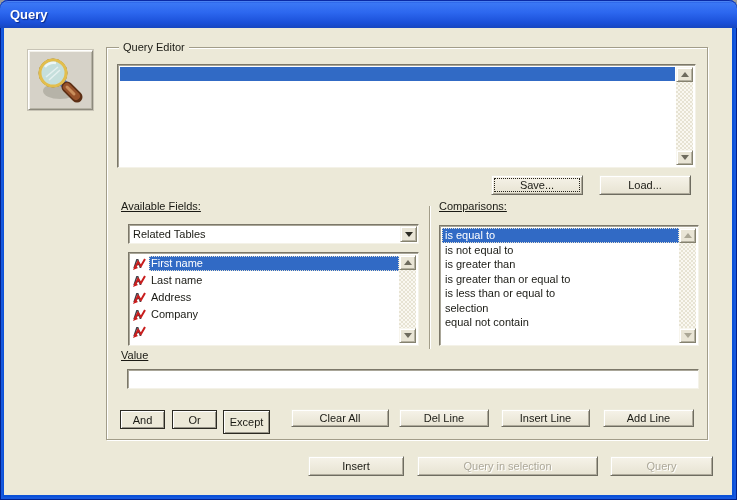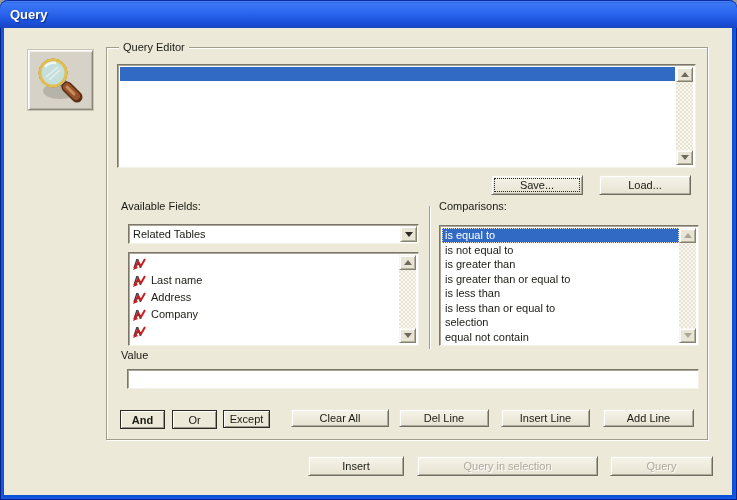--- a/index.html
+++ b/index.html
@@ -82,21 +82,21 @@
   }
   .btn.focus{outline:1px dotted #26241C;outline-offset:-4px;}
   .btn.disabled{color:#ACA899;text-shadow:1px 1px 0 #FFFFFF;}
   .opbtn{
     position:absolute;background:#ECE9D8;
     border:1px solid #2B2A22;
     box-shadow:inset 1px 1px 0 #FFFFFF, inset -1px -1px 0 #99968A;
     display:flex;align-items:center;justify-content:center;font-size:11px;
   }
 
-  .flabel{position:absolute;line-height:13px;}
+  .flabel{position:absolute;line-height:13px;text-decoration:underline;}
 
   
   .combo{position:absolute;left:21px;top:176px;width:291px;height:20px;}
   .combo-text{position:absolute;left:4px;top:3px;right:22px;line-height:13px;}
   .combo-btn{position:absolute;top:1px;right:1px;bottom:1px;width:17px;background:#E9E5D6;
     border:1px solid;border-color:#F8F6EE #85826F #85826F #F8F6EE;
     box-shadow:inset 1px 1px 0 #FFF, inset -1px -1px 0 #B4B0A0;
     display:flex;align-items:center;justify-content:center;}
   .combo-btn .tri.down{border-top-color:#2B2A22;}
 
@@ -174,20 +174,21 @@
       </div>
 
       <div class="flist sunken">
         <div class="frows">
           <div class="frow sel">
             <svg width="13" height="13" viewBox="0 0 13 13">
                 <text x="0" y="11" font-size="12" font-weight="bold" fill="#3F3F49">A</text>
                 <path d="M2 11 L5 5 L8 9 L12 2" stroke="#C81E1E" stroke-width="2" fill="none"></path>
                 <path d="M0 13 L5 11 L2 8 Z" fill="#C81E1E"></path>
               </svg>
+            <span class="flbl">First name</span>
           </div>
           <div class="frow">
             <svg width="13" height="13" viewBox="0 0 13 13">
                 <text x="0" y="11" font-size="12" font-weight="bold" fill="#3F3F49">A</text>
                 <path d="M2 11 L5 5 L8 9 L12 2" stroke="#C81E1E" stroke-width="2" fill="none"></path>
                 <path d="M0 13 L5 11 L2 8 Z" fill="#C81E1E"></path>
               </svg>
             <span class="flbl">Last name</span>
           </div>
           <div class="frow">
@@ -228,41 +229,40 @@
       <div class="divider"></div>
 
       <div class="flabel" style="left:332px;top:152px;">Comparisons:</div>
 
       <div class="clist sunken">
         <div class="crows">
           <div class="crow sel">is equal to</div>
           <div class="crow">is not equal to</div>
           <div class="crow">is greater than</div>
           <div class="crow">is greater than or equal to</div>
-          <div class="crow">is less than</div>
           <div class="crow">is less than or equal to</div>
           <div class="crow">selection</div>
           <div class="crow">equal not contain</div>
         </div>
         <div class="vscroll lightarrow">
           <div class="sbtn top">
               <div class="tri up"></div>
             </div>
           <div class="sbtn bot">
               <div class="tri down"></div>
             </div>
         </div>
       </div>
 
       <div class="flabel" style="left:14px;top:301px;">Value</div>
       <input class="vinput" type="text" value="" style="">
 
-      <div class="opbtn" style="left:13px;top:362px;width:45px;height:19px;font-weight:bold;">And</div>
+      <div class="opbtn" style="left:13px;top:362px;width:45px;height:19px;">And</div>
       <div class="opbtn" style="left:65px;top:362px;width:45px;height:19px;">Or</div>
-      <div class="opbtn" style="left:116px;top:362px;width:47px;height:18px;">Except</div>
+      <div class="opbtn" style="left:116px;top:362px;width:47px;height:24px;">Except</div>
 
       <div class="btn" style="left:184px;top:361px;width:98px;height:18px;">Clear All</div>
       <div class="btn" style="left:292px;top:361px;width:90px;height:18px;">Del Line</div>
       <div class="btn" style="left:394px;top:361px;width:89px;height:18px;">Insert Line</div>
       <div class="btn" style="left:496px;top:361px;width:91px;height:18px;">Add Line</div>
     </div>
 
     <div class="btn" style="left:304px;top:428px;width:96px;height:20px;">Insert</div>
     <div class="btn disabled" style="left:413px;top:428px;width:181px;height:20px;">Query in selection</div>
     <div class="btn disabled" style="left:606px;top:428px;width:103px;height:20px;">Query</div>

